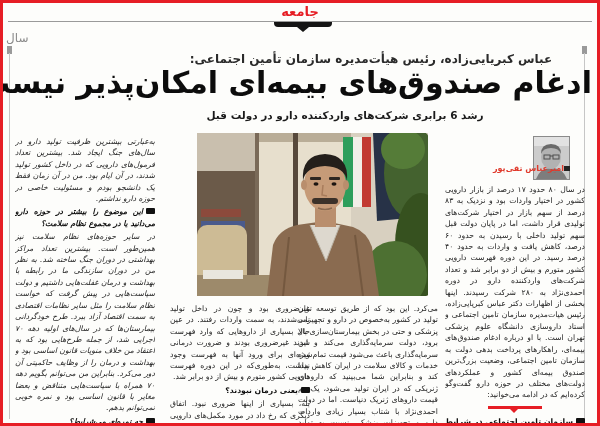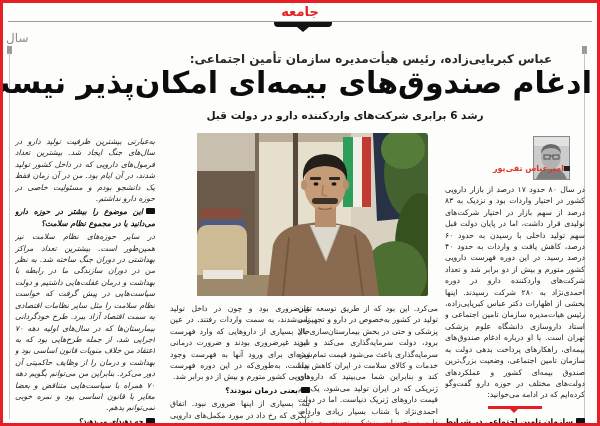--- a/index.html
+++ b/index.html
@@ -163,17 +163,17 @@
   <div class="col col-mid-left">
     <p>غیرضروری بود و چون در داخل تولید نمی‌شدند، به سمت واردات رفتند. در عین حال بسیاری از داروهایی که وارد فهرست شدند غیرضروری بودند و ضرورت درمانی ویژه‌ای برای ورود آنها به فهرست وجود نداشت، به‌طوری‌که در این دوره فهرست دارویی کشور متورم و بیش از دو برابر شد.</p>
     <p class="q"><span class="qmark"></span><span>یعنی درمان نبودند؟</span></p>
     <p>بله، بسیاری از اینها ضروری نبود. اتفاق دیگری که رخ داد در مورد مکمل‌های دارویی است که به تعداد بسیار زیادی از شرکت‌ها اجازه داده شد واردات مکمل‌های دارویی داشته باشند. می‌دانیم این مکمل‌ها</p>
   </div>
 
   <div class="col col-left">
     <p>به‌عبارتی بیشترین ظرفیت تولید دارو در سال‌های جنگ ایجاد شد. بیشترین تعداد فرمول‌های دارویی که در داخل کشور تولید شدند، در آن ایام بود. من در آن زمان فقط یک دانشجو بودم و مسئولیت خاصی در حوزه دارو نداشتم.</p>
     <p class="q"><span class="qmark"></span><span>این موضوع را بیشتر در حوزه دارو می‌دانید یا در مجموع نظام سلامت؟</span></p>
     <p>در سایر حوزه‌های نظام سلامت نیز همین‌طور است. بیشترین تعداد مراکز بهداشتی در دوران جنگ ساخته شد. به نظر من در دوران سازندگی ما در رابطه با بهداشت و درمان غفلت‌هایی داشتیم و دولت سیاست‌هایی در پیش گرفت که خواست نظام سلامت را مثل سایر نظامات اقتصادی به سمت اقتصاد آزاد ببرد. طرح خودگردانی بیمارستان‌ها که در سال‌های اولیه دهه ۷۰ اجرایی شد، از جمله طرح‌هایی بود که به اعتقاد من خلاف منویات قانون اساسی بود و بهداشت و درمان را از وظایف حاکمیتی آن دور می‌کرد. بنابراین من می‌توانم بگویم دهه ۷۰ همراه با سیاست‌هایی متناقض و بعضا مغایر با قانون اساسی بود و نمره خوبی نمی‌توانم بدهم.</p>
-    <p class="q"><span class="qmark"></span><span>چه دهید‌ای می‌دهید؟</span></p>
+    <p class="q"><span class="qmark"></span><span>چه نمره‌ای می‌شرایط؟</span></p>
 
   </div>
 
 </div>
 
 </body></html>

